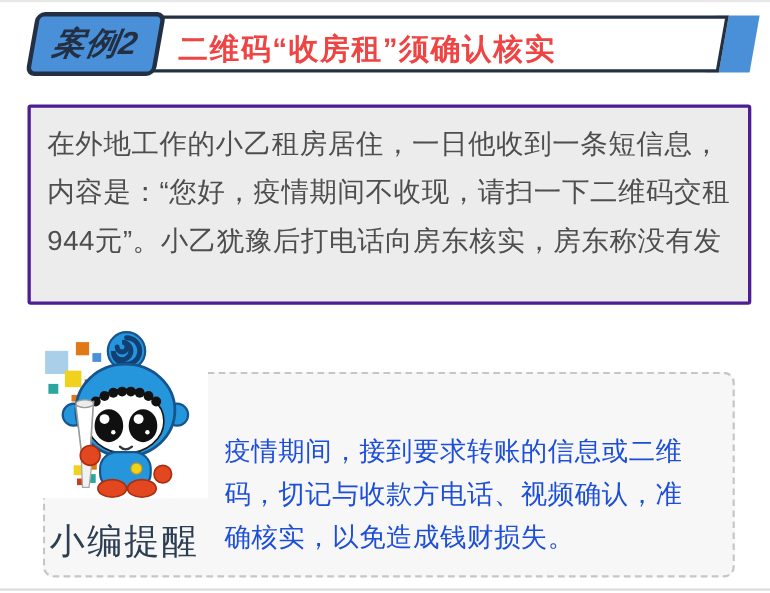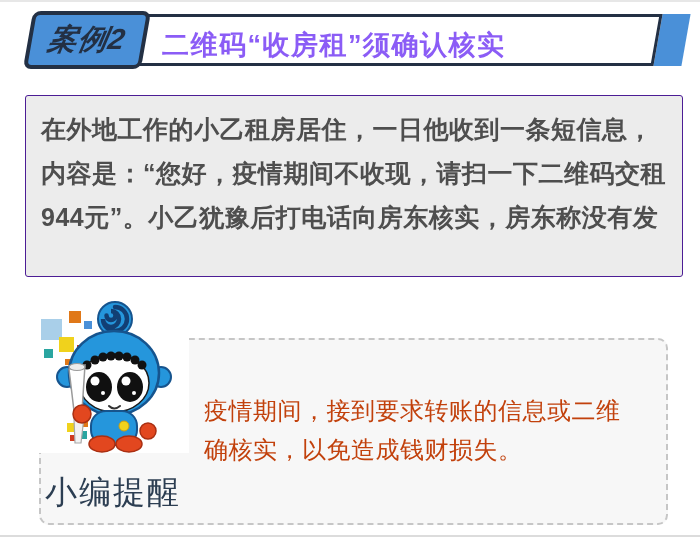--- a/index.html
+++ b/index.html
@@ -18,56 +18,56 @@
     position: absolute; left: 646px; top: 14px; width: 40px; height: 52px;
     background: #4a90d8; transform: skewX(-10deg); z-index: 1;
   }
   .hdr-bar {
     position: absolute; left: 126px; top: 14px; width: 532px; height: 52px;
     background: #ffffff; border: 3px solid #233044;
     transform: skewX(-10deg); z-index: 2;
   }
   .hdr-title {
     position: absolute; left: 162px; top: 27px; z-index: 3;
-    font-size: 27px; font-weight: bold; color: #8b5cf6; letter-spacing: 1.5px;
+    font-size: 27px; font-weight: bold; color: #ef4444; letter-spacing: 1.5px;
     white-space: nowrap;
   }
   .hdr-badge {
     position: absolute; left: 28px; top: 11px; width: 118px; height: 58px;
     background: #4a90d8; border: 4px solid #233044; border-radius: 8px;
     transform: skewX(-10deg); z-index: 4;
     display: flex; align-items: center; justify-content: center;
   }
   .hdr-badge span {
     font-size: 29px; font-weight: bold; font-style: italic;
     color: #233044; letter-spacing: 1px;
   }
 
   
   .story-box {
     position: absolute; left: 25px; top: 95px; width: 658px; height: 182px;
-    background: #ececec; border: 1px solid #4c1d95; border-radius: 3px;
-    padding: 11px 15px 0 15px; z-index: 2; font-weight: bold;
+    background: #ececec; border: 3px solid #4c1d95; border-radius: 3px;
+    padding: 11px 15px 0 15px; z-index: 2;
   }
   .story-box .line {
     font-size: 25px; line-height: 44px; color: #4e4e4e;
     letter-spacing: 0.5px; white-space: nowrap;
   }
 
   
   .reminder-box {
     position: absolute; left: 39px; top: 338px; width: 629px; height: 187px;
     background: #f7f7f7; border: 2px dashed #c6c6c6; border-radius: 10px;
     z-index: 1;
   }
   .reminder-text {
     position: absolute; left: 204px; top: 391px; z-index: 4;
   }
   .reminder-text .line {
-    font-size: 24px; line-height: 39px; color: #c2410c;
+    font-size: 24px; line-height: 39px; color: #1d4ed8;
     letter-spacing: 0.5px; white-space: nowrap;
   }
   .mascot-panel {
     position: absolute; left: 29px; top: 293px; width: 160px; height: 160px;
     background: #ffffff; z-index: 3;
   }
   .reminder-label {
     position: absolute; left: 45px; top: 471px; z-index: 4;
     font-size: 32px; font-weight: normal; color: #2c3e52; letter-spacing: 2px;
     white-space: nowrap;
@@ -163,18 +163,19 @@
 
       <ellipse cx="73" cy="151" rx="13" ry="8" fill="#e2471f" stroke="#a92f12" stroke-width="1.5"></ellipse>
       <ellipse cx="100" cy="151" rx="13" ry="8" fill="#e2471f" stroke="#a92f12" stroke-width="1.5"></ellipse>
     </svg>
   </div>
 
   <div class="reminder-label">小编提醒</div>
 
   <div class="reminder-text">
     <div class="line">疫情期间，接到要求转账的信息或二维</div>
+    <div class="line">码，切记与收款方电话、视频确认，准</div>
     <div class="line">确核实，以免造成钱财损失。</div>
   </div>
 
   <div class="hairline-bottom"></div>
 
 </div>
 
 </body></html>

